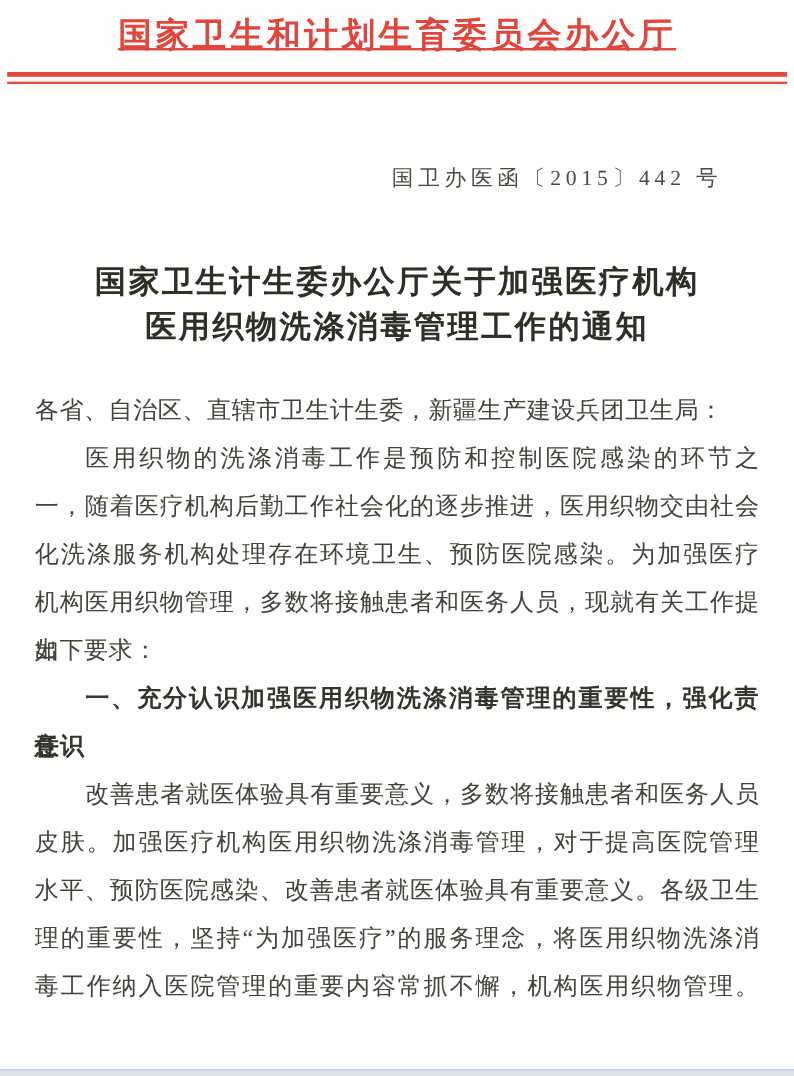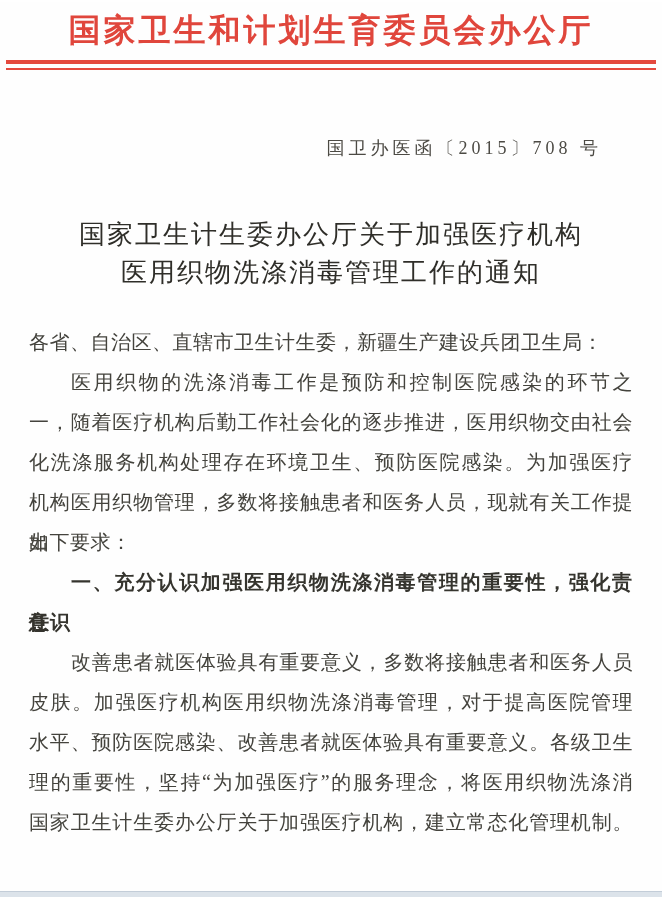--- a/index.html
+++ b/index.html
@@ -14,26 +14,27 @@
     position: relative;
     width: 662px;
     height: 897px;
     background: #fefefe;
   }
 
   
   .letterhead {
     margin-top: 2px;
     text-align: center;
-    font-size: 32px;
+    font-size: 28px;
     font-weight: 700;
     letter-spacing: 3px;
     color: #e0463c;
     white-space: nowrap;
     line-height: 56px;
+    text-decoration: underline;
   }
   .red-rules { margin: 2px 6px 0 6px; }
   .rule-thick { height: 4px; background: #e4493e; }
   .rule-gap { height: 4px; }
   .rule-thin { height: 2px; background: #e4493e; }
 
   
   .doc-number {
     margin-top: 66px;
     text-align: right;
@@ -42,21 +43,21 @@
     letter-spacing: 4px;
     color: #4c4a44;
     line-height: 24px;
   }
 
   
   .doc-title {
     margin-top: 56px;
     text-align: center;
     font-size: 26px;
-    font-weight: 400;
+    font-weight: 700;
     letter-spacing: 2px;
     line-height: 38px;
     color: #2f2e29;
   }
 
   
   .body-text {
     margin-top: 30px;
     padding: 0 29px;
     font-size: 20px;
@@ -99,21 +100,21 @@
 <div class="page">
 
   <div class="letterhead">国家卫生和计划生育委员会办公厅</div>
 
   <div class="red-rules">
     <div class="rule-thick"></div>
     <div class="rule-gap"></div>
     <div class="rule-thin"></div>
   </div>
 
-  <div class="doc-number">国卫办医函〔2015〕708 号</div>
+  <div class="doc-number">国卫办医函〔2015〕442 号</div>
 
   <div class="doc-title">
     <div>国家卫生计生委办公厅关于加强医疗机构</div>
     <div>医用织物洗涤消毒管理工作的通知</div>
   </div>
 
   <div class="body-text">
 
     <div class="line">各省、自治区、直辖市卫生计生委，新疆生产建设兵团卫生局：</div>
 
@@ -123,19 +124,19 @@
     <div class="line justify">机构医用织物管理，多数将接触患者和医务人员，现就有关工作提出</div>
     <div class="line">如下要求：</div>
 
     <div class="line justify indent bold">一、充分认识加强医用织物洗涤消毒管理的重要性，强化责任</div>
     <div class="line bold">意识</div>
 
     <div class="line justify indent">改善患者就医体验具有重要意义，多数将接触患者和医务人员</div>
     <div class="line justify">皮肤。加强医疗机构医用织物洗涤消毒管理，对于提高医院管理</div>
     <div class="line justify">水平、预防医院感染、改善患者就医体验具有重要意义。各级卫生</div>
     <div class="line justify">理的重要性，坚持“为加强医疗”的服务理念，将医用织物洗涤消</div>
-    <div class="line justify">国家卫生计生委办公厅关于加强医疗机构，建立常态化管理机制。</div>
+    <div class="line justify">毒工作纳入医院管理的重要内容常抓不懈，机构医用织物管理。</div>
 
   </div>
 
   <div class="bottom-bar"></div>
 
 </div>
 
 </body></html>

